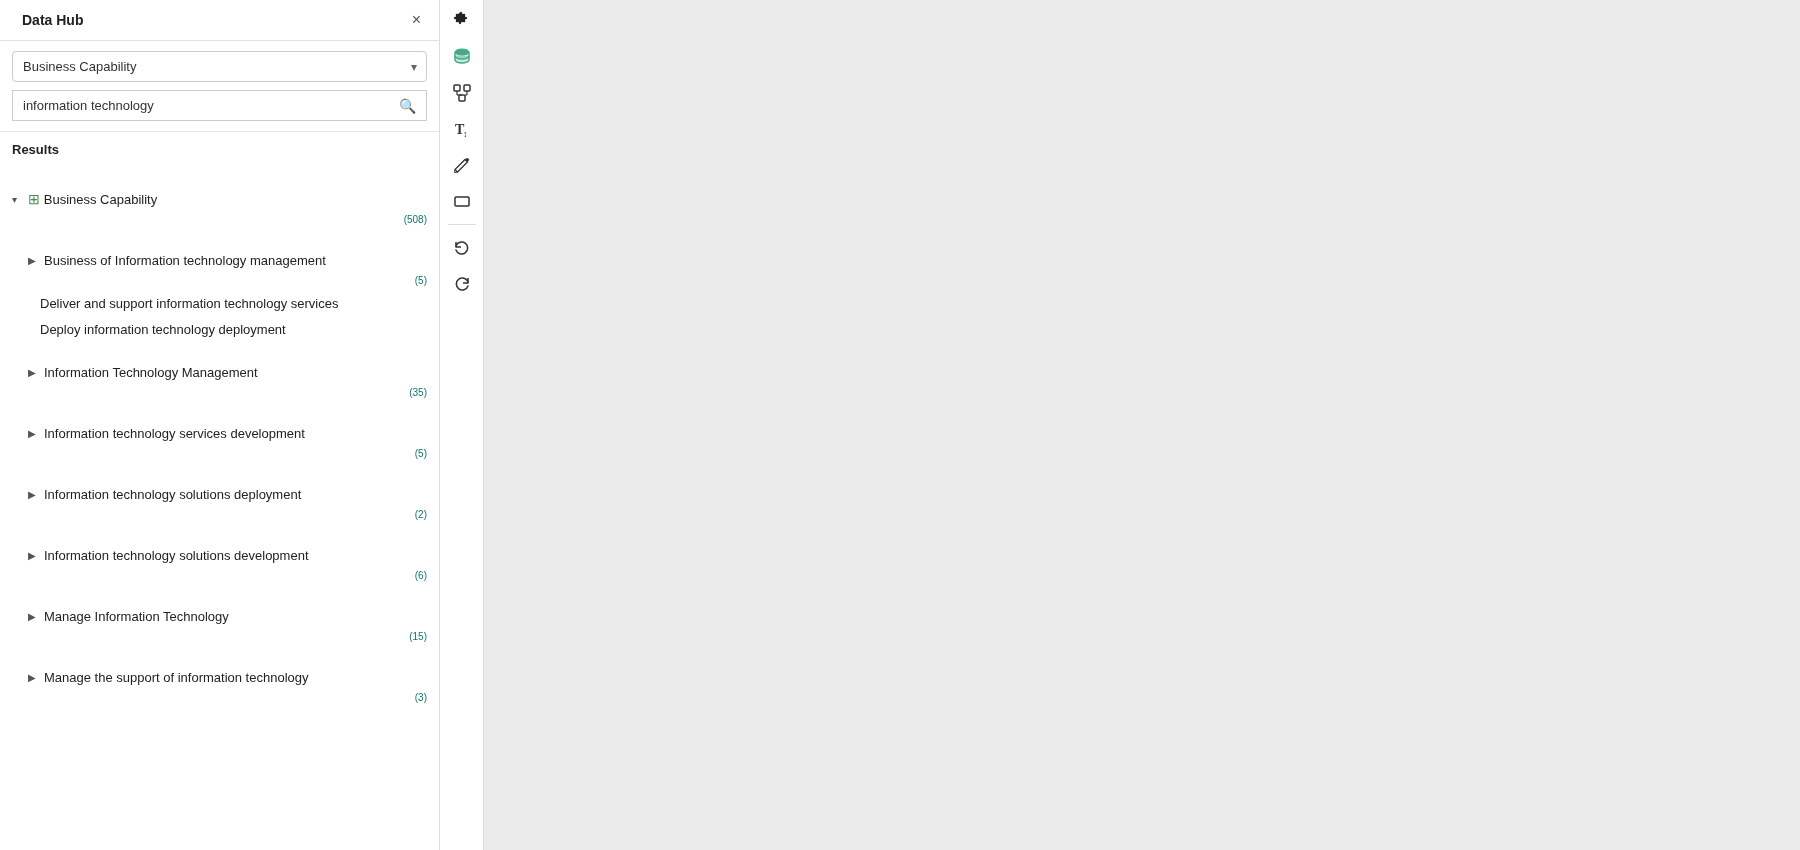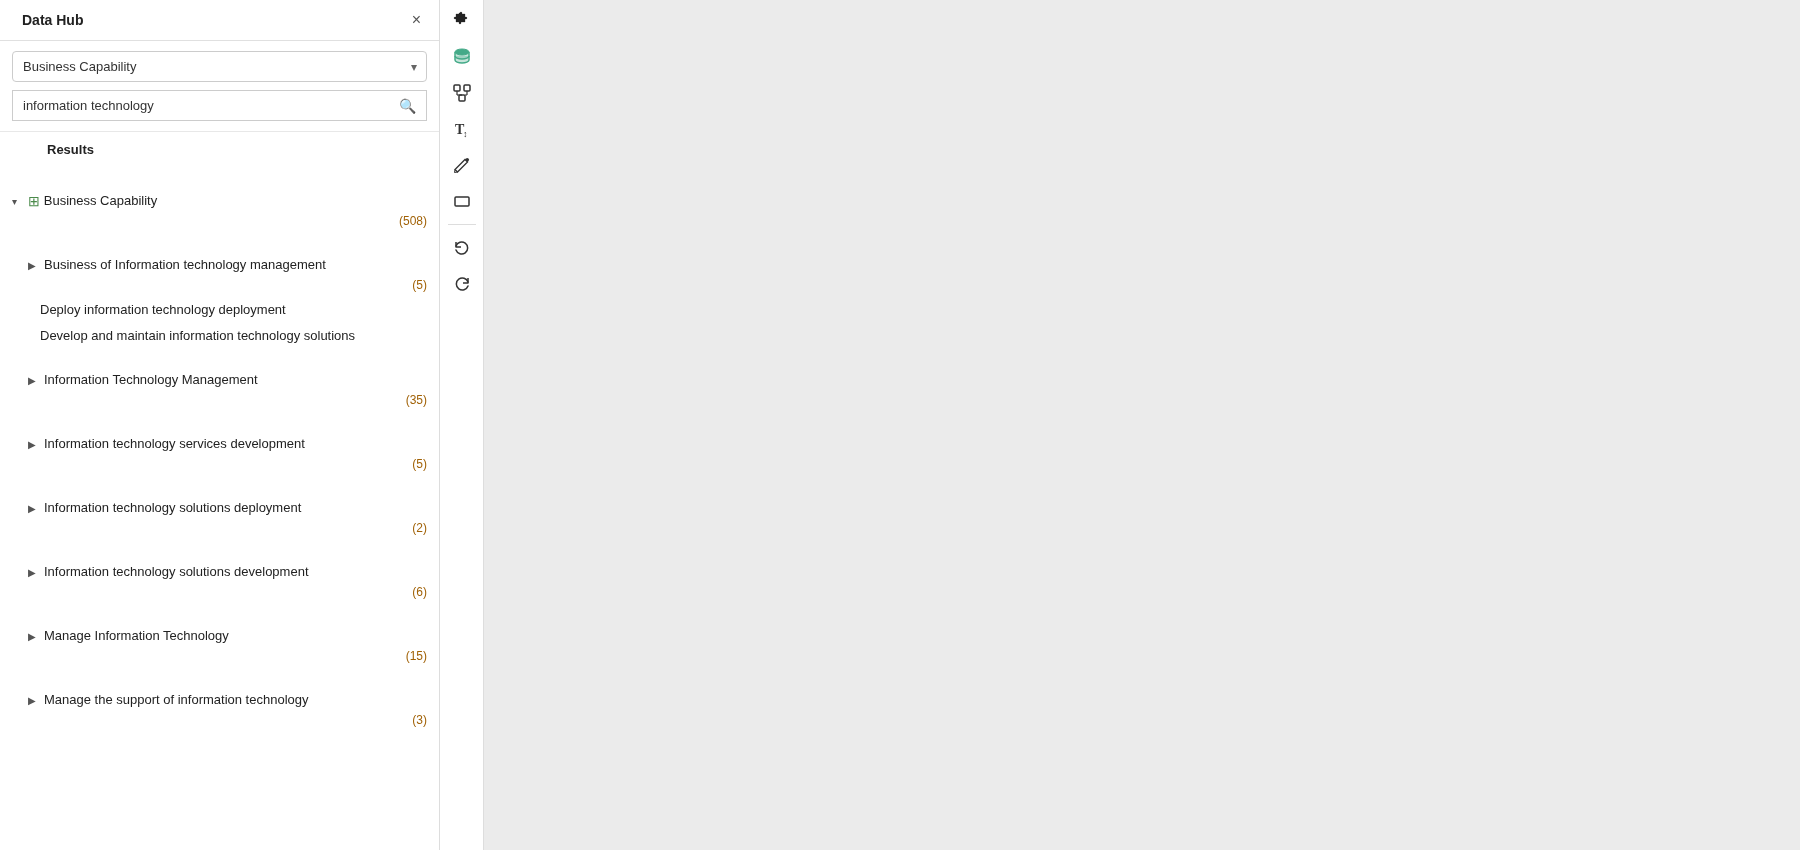--- a/index.html
+++ b/index.html
@@ -109,21 +109,20 @@
 
     .results-section {
       padding: 10px 12px 4px;
     }
 
     .results-label {
       font-size: 13px;
       font-weight: 600;
       color: #222;
       margin-bottom: 8px;
-      margin-left: 35px;
     }
 
     .results-list {
       overflow-y: auto;
       flex: 1;
     }
 
     .tree-item {
       padding: 3px 12px;
       cursor: pointer;
@@ -153,22 +152,22 @@
       font-size: 14px;
       color: #4a8a4a;
       flex-shrink: 0;
     }
 
     .tree-label {
       color: #222;
     }
 
     .tree-count {
-      color: #a16207;
-      font-size: 12px;
+      color: #0f766e;
+      font-size: 10px;
       white-space: nowrap;
       margin-left: 8px;
       margin-top: 40px;
     }
 
     .tree-item.level-1 {
       padding-left: 28px;
     }
 
     .tree-item.level-1-sub {
@@ -260,26 +259,26 @@
     <div class="tree-item level-1">
       <div class="tree-item-left">
         <span class="tree-expand">▶</span>
         <span class="tree-label">Business of Information technology management</span>
       </div>
       <span class="tree-count">(5)</span>
     </div>
 
     <div class="tree-item level-1-sub">
       <div class="tree-item-left">
+        <span class="tree-label">Deliver and support information technology services</span>
+      </div>
+    </div>
+    <div class="tree-item level-1-sub">
+      <div class="tree-item-left">
         <span class="tree-label">Deploy information technology deployment</span>
-      </div>
-    </div>
-    <div class="tree-item level-1-sub">
-      <div class="tree-item-left">
-        <span class="tree-label">Develop and maintain information technology solutions</span>
       </div>
     </div>
 
     <div class="tree-item level-1">
       <div class="tree-item-left">
         <span class="tree-expand">▶</span>
         <span class="tree-label">Information Technology Management</span>
       </div>
       <span class="tree-count">(35)</span>
     </div>

